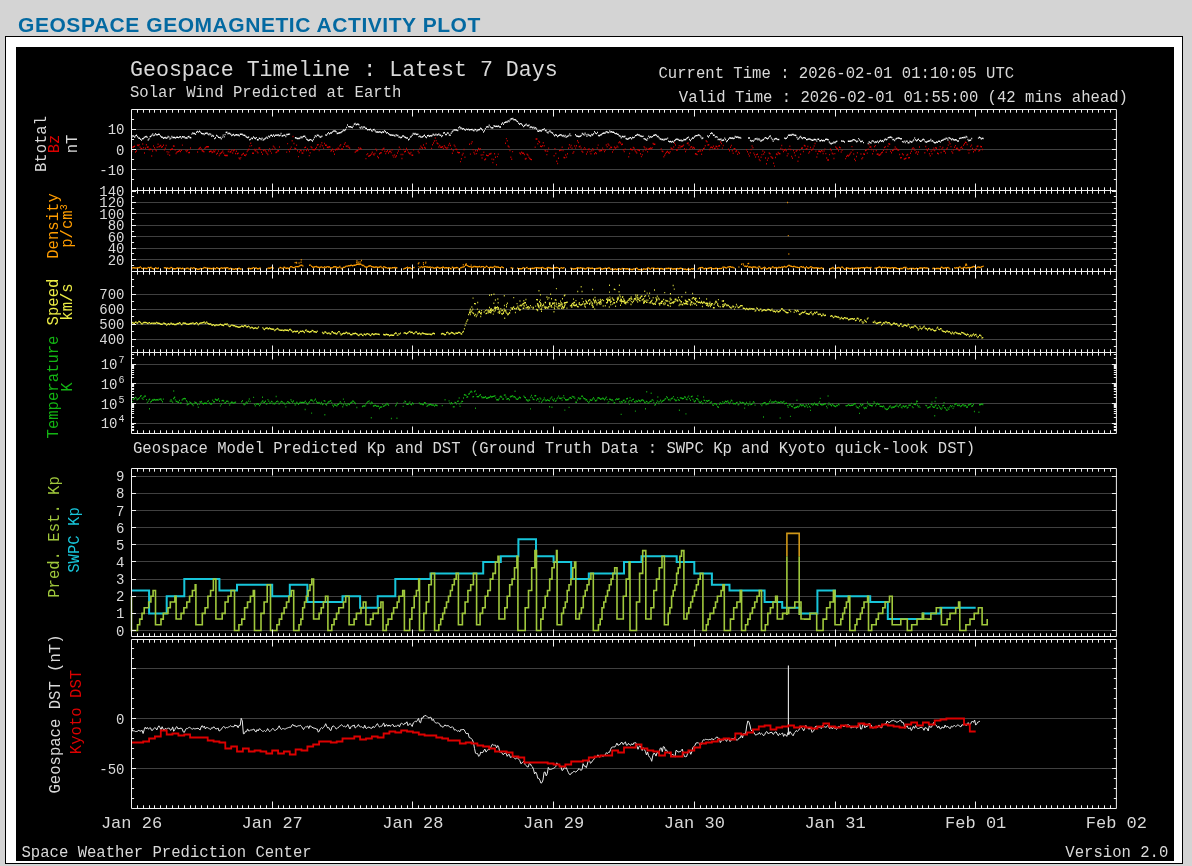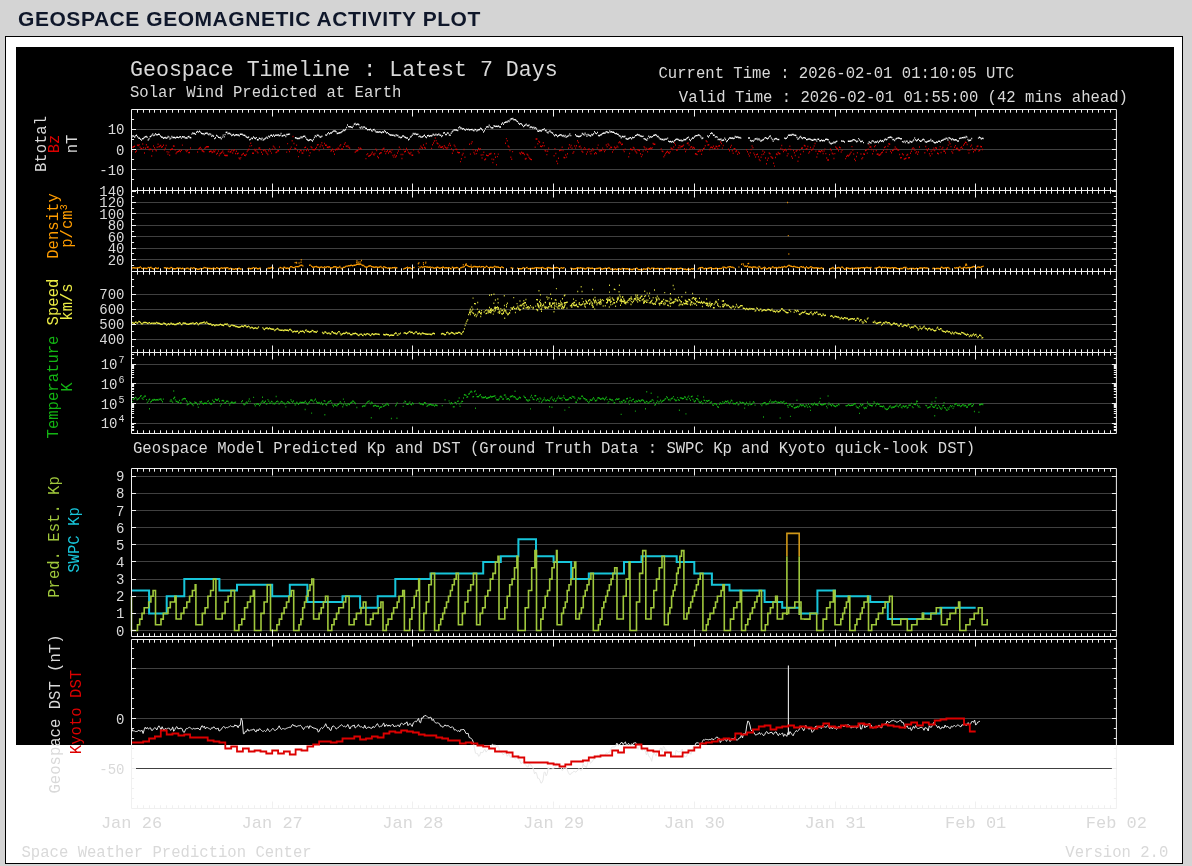--- a/index.html
+++ b/index.html
@@ -1,17 +1,17 @@
 <!DOCTYPE html>
 <html><head><meta charset="utf-8"><title>Geospace Geomagnetic Activity Plot</title>
 <style>
 html,body{margin:0;padding:0;width:1192px;height:866px;background:#d4d4d4;overflow:hidden}
-#hdr{position:absolute;left:18px;top:7px;font-family:"Liberation Sans",sans-serif;font-weight:bold;font-size:21px;letter-spacing:0.55px;color:#0f172a;white-space:pre}
+#hdr{position:absolute;left:18px;top:13px;font-family:"Liberation Sans",sans-serif;font-weight:bold;font-size:21px;letter-spacing:0.55px;color:#0369a1;white-space:pre}
 #box{position:absolute;left:5px;top:36px;width:1176px;height:826px;background:#fff;border:1.5px solid #000}
-#chart{position:absolute;left:16px;top:47px;width:1158px;height:698px;background:#000}
+#chart{position:absolute;left:16px;top:47px;width:1158px;height:814px;background:#000}
 svg{display:block;font-family:"Liberation Mono",monospace}
 </style></head>
 <body>
 <div id="hdr">GEOSPACE GEOMAGNETIC ACTIVITY PLOT</div>
 <div id="box"></div>
 <div id="chart">
     <svg width="1158" height="814" viewBox="16 47 1158 814">
 <path d="M131.5 129.5H1116.4 M131.5 149.5H1116.4 M131.5 169.5H1116.4 M131.5 259.5H1116.4 M131.5 248.5H1116.4 M131.5 236.5H1116.4 M131.5 225.5H1116.4 M131.5 213.5H1116.4 M131.5 202.5H1116.4 M131.5 339.5H1116.4 M131.5 324.5H1116.4 M131.5 309.5H1116.4 M131.5 294.5H1116.4 M131.5 423.5H1116.4 M131.5 403.5H1116.4 M131.5 383.5H1116.4 M131.5 364.5H1116.4 M131.5 630.5H1116.4 M131.5 613.5H1116.4 M131.5 596.5H1116.4 M131.5 579.5H1116.4 M131.5 561.5H1116.4 M131.5 544.5H1116.4 M131.5 527.5H1116.4 M131.5 510.5H1116.4 M131.5 493.5H1116.4 M131.5 476.5H1116.4 M131.5 668.5H1116.4 M131.5 718.5H1116.4 M131.5 768.5H1116.4" stroke="#404040" stroke-width="1" fill="none"></path>
 <path d="M131.5 137.0h.9M132.4 135.8h.9M133.4 136.2h.9M134.3 137.3h.9M135.3 135.8h.9M136.2 135.2h.9M137.2 136.8h.9M138.2 137.9h.9M139.1 138.3h.9M140.1 139.3h.9M141.0 140.1h.9M141.9 138.8h.9M142.9 138.5h.9M143.8 137.4h.9M144.8 136.7h.9M145.8 136.5h.9M146.7 137.2h.9M147.7 140.0h.9M148.6 138.8h.9M149.6 136.8h.9M150.5 136.3h.9M151.5 135.3h.9M152.4 133.9h.9M153.3 135.6h.9M154.3 134.9h.9M155.2 133.8h.9M156.2 134.8h.9M157.2 134.7h.9M158.1 134.3h.9M159.1 134.5h.9M160.0 136.0h.9M161.0 137.0h.9M161.9 137.2h.9M162.9 138.3h.9M163.8 137.7h.9M164.8 137.4h.9M165.7 138.2h.9M166.7 137.7h.9M167.6 136.5h.9M168.6 137.1h.9M169.5 138.9h.9M170.5 138.1h.9M171.4 136.5h.9M172.4 137.4h.9M173.3 137.5h.9M174.2 137.5h.9M175.2 137.9h.9M176.2 137.2h.9M177.1 137.3h.9M178.1 137.6h.9M179.0 137.0h.9M180.0 136.8h.9M180.9 138.1h.9M181.9 136.7h.9M182.8 136.9h.9M183.8 136.7h.9M184.7 138.0h.9M185.7 137.7h.9M186.6 138.3h.9M187.6 136.7h.9M188.5 136.4h.9M189.5 137.4h.9M190.4 137.8h.9M191.4 134.1h.9M192.3 133.0h.9M193.3 133.4h.9M194.2 133.5h.9M195.2 134.2h.9M196.1 132.2h.9M197.1 131.5h.9M198.0 132.1h.9M199.0 131.3h.9M199.9 132.1h.9M200.9 133.3h.9M201.8 133.7h.9M202.8 133.6h.9M203.7 134.4h.9M204.7 133.4h.9M205.6 133.3h.9M206.6 132.9h.9M207.5 133.9h.9M208.5 134.7h.9M209.4 133.6h.9M210.4 134.5h.9M211.3 136.2h.9M212.3 135.4h.9M213.2 136.2h.9M214.2 138.6h.9M215.1 137.8h.9M216.1 135.5h.9M217.0 136.1h.9M218.0 137.2h.9M218.9 137.6h.9M219.9 137.4h.9M220.8 138.8h.9M221.8 137.1h.9M222.7 135.1h.9M223.7 136.8h.9M224.6 134.6h.9M225.6 132.4h.9M226.5 132.3h.9M227.5 133.7h.9M228.4 133.1h.9M229.3 133.4h.9M230.3 134.2h.9M231.2 135.5h.9M232.2 134.9h.9M233.1 134.4h.9M234.1 135.4h.9M235.0 135.0h.9M236.0 134.8h.9M236.9 135.0h.9M237.9 135.0h.9M238.8 135.7h.9M239.8 134.2h.9M240.7 134.3h.9M241.7 134.2h.9M242.6 135.1h.9M243.6 135.3h.9M244.5 135.5h.9M245.5 136.5h.9M246.4 137.2h.9M247.4 137.8h.9M248.3 136.9h.9M249.3 139.7h.9M250.2 139.1h.9M251.2 138.1h.9M252.1 138.4h.9M253.1 137.0h.9M254.0 137.9h.9M255.0 138.4h.9M255.9 137.6h.9M256.9 139.7h.9M257.8 139.7h.9M258.8 138.3h.9M259.7 138.6h.9M260.7 139.4h.9M261.6 138.2h.9M262.6 140.1h.9M263.5 139.4h.9M264.5 138.7h.9M265.4 138.0h.9M266.4 137.1h.9M267.3 138.3h.9M268.3 136.2h.9M269.2 136.9h.9M270.2 135.5h.9M271.1 135.2h.9M272.1 136.3h.9M273.0 134.9h.9M274.0 136.2h.9M274.9 135.2h.9M275.9 135.1h.9M276.8 135.3h.9M277.8 134.8h.9M278.7 135.8h.9M279.7 135.3h.9M280.6 133.5h.9M281.6 136.0h.9M282.5 135.7h.9M283.5 135.1h.9M284.4 135.3h.9M285.4 136.4h.9M286.3 134.5h.9M287.3 134.4h.9M288.2 134.2h.9M289.2 134.1h.9M294.9 137.7h.9M295.8 137.9h.9M296.8 138.5h.9M297.7 138.4h.9M298.7 138.5h.9M299.6 137.9h.9M300.6 136.7h.9M301.5 137.7h.9M302.5 136.7h.9M303.4 136.3h.9M304.4 136.2h.9M305.3 137.6h.9M306.3 139.2h.9M307.2 140.0h.9M308.2 140.5h.9M309.1 140.0h.9M310.1 139.6h.9M311.0 140.1h.9M312.0 141.0h.9M312.9 139.4h.9M313.9 137.5h.9M314.8 135.8h.9M315.8 136.6h.9M316.7 135.3h.9M317.7 135.3h.9M318.6 136.1h.9M319.6 137.0h.9M320.5 137.1h.9M321.5 136.3h.9M325.3 134.9h.9M326.2 135.1h.9M327.2 133.8h.9M328.1 132.6h.9M329.1 133.8h.9M330.0 133.0h.9M331.0 132.9h.9M331.9 131.9h.9M332.9 131.1h.9M333.8 130.9h.9M334.8 131.0h.9M335.7 131.7h.9M336.7 133.5h.9M337.6 133.3h.9M338.6 133.0h.9M339.5 132.8h.9M340.5 132.5h.9M341.4 131.7h.9M342.4 131.0h.9M343.3 129.9h.9M344.3 130.5h.9M345.2 129.4h.9M346.2 127.4h.9M347.1 125.0h.9M348.1 126.6h.9M349.0 126.7h.9M350.0 126.8h.9M350.9 127.2h.9M351.9 127.4h.9M352.8 126.1h.9M353.8 124.2h.9M354.7 123.4h.9M355.7 124.8h.9M356.6 124.2h.9M357.6 124.0h.9M358.5 124.8h.9M359.5 127.4h.9M360.4 128.1h.9M361.4 126.7h.9M362.3 128.1h.9M363.3 126.9h.9M364.2 127.1h.9M365.2 128.3h.9M366.1 128.4h.9M367.1 129.8h.9M368.0 129.6h.9M369.0 129.7h.9M369.9 129.3h.9M370.9 130.4h.9M371.8 131.1h.9M372.8 129.8h.9M373.7 129.5h.9M374.7 130.8h.9M375.6 131.9h.9M376.6 131.9h.9M377.5 131.9h.9M378.5 132.3h.9M379.4 131.6h.9M380.4 132.2h.9M381.3 132.7h.9M382.3 131.7h.9M383.2 132.3h.9M384.2 130.7h.9M385.1 131.7h.9M386.1 132.9h.9M387.0 132.6h.9M388.0 133.6h.9M388.9 134.4h.9M389.9 134.9h.9M390.8 135.0h.9M391.8 135.2h.9M392.7 135.1h.9M393.7 135.4h.9M394.6 136.1h.9M395.6 134.6h.9M396.5 135.5h.9M397.5 135.4h.9M398.4 137.1h.9M399.4 136.9h.9M400.4 137.8h.9M401.3 137.2h.9M402.2 135.9h.9M403.2 136.0h.9M404.2 136.9h.9M405.1 137.4h.9M406.1 137.9h.9M407.0 138.0h.9M408.0 139.8h.9M408.9 139.0h.9M409.9 137.1h.9M410.8 136.5h.9M411.8 135.3h.9M412.7 133.4h.9M413.7 134.2h.9M414.6 133.4h.9M415.6 134.2h.9M416.5 134.4h.9M417.5 134.2h.9M418.4 136.6h.9M419.4 136.0h.9M420.3 137.0h.9M421.3 137.1h.9M422.2 136.8h.9M423.2 135.9h.9M424.1 135.3h.9M425.1 136.7h.9M426.0 137.4h.9M427.0 135.8h.9M427.9 135.4h.9M428.9 136.3h.9M429.8 135.7h.9M430.8 135.9h.9M431.7 135.4h.9M432.7 134.2h.9M433.6 135.1h.9M434.6 135.1h.9M435.5 134.1h.9M436.5 135.1h.9M437.4 134.7h.9M438.4 133.9h.9M439.3 135.1h.9M440.3 135.3h.9M441.2 136.4h.9M442.2 135.6h.9M443.1 132.9h.9M444.1 132.8h.9M445.0 134.4h.9M446.0 134.4h.9M446.9 133.0h.9M447.9 133.1h.9M448.8 135.0h.9M449.8 135.2h.9M450.7 133.2h.9M451.7 131.7h.9M452.6 130.8h.9M453.6 129.6h.9M454.5 130.3h.9M455.5 129.8h.9M456.4 130.3h.9M457.4 130.6h.9M458.3 127.7h.9M459.3 126.7h.9M460.2 127.9h.9M461.2 128.1h.9M462.1 128.9h.9M463.1 128.6h.9M464.0 129.4h.9M465.0 130.1h.9M465.9 129.1h.9M466.9 129.6h.9M467.8 129.1h.9M468.8 129.9h.9M469.7 129.6h.9M470.7 129.6h.9M471.6 129.4h.9M472.6 130.1h.9M473.5 130.8h.9M474.5 129.4h.9M475.4 129.6h.9M476.4 130.9h.9M477.3 130.0h.9M478.3 129.7h.9M479.2 129.4h.9M480.2 128.3h.9M481.1 129.0h.9M482.1 130.0h.9M483.0 131.9h.9M484.0 130.8h.9M484.9 128.7h.9M485.9 127.1h.9M486.8 126.8h.9M487.8 127.0h.9M488.7 125.3h.9M489.7 126.6h.9M490.6 127.6h.9M491.6 128.0h.9M492.5 127.7h.9M493.5 125.8h.9M494.4 126.3h.9M495.4 126.4h.9M496.3 126.3h.9M497.3 126.5h.9M498.2 126.0h.9M499.2 127.0h.9M500.1 126.9h.9M501.1 124.3h.9M502.0 122.9h.9M503.0 124.3h.9M503.9 122.8h.9M504.9 122.2h.9M505.8 121.9h.9M506.8 122.0h.9M507.7 120.7h.9M508.7 121.5h.9M509.6 119.9h.9M510.6 118.8h.9M511.5 118.9h.9M512.5 118.4h.9M513.4 119.8h.9M514.4 119.6h.9M515.3 120.0h.9M516.3 120.9h.9M517.2 121.6h.9M518.2 123.3h.9M519.1 124.2h.9M520.1 123.6h.9M521.0 124.0h.9M522.0 125.2h.9M522.9 126.6h.9M523.9 125.7h.9M524.8 124.9h.9M525.8 124.1h.9M526.7 125.5h.9M527.7 125.8h.9M528.6 125.0h.9M529.6 127.4h.9M530.5 126.8h.9M531.5 127.3h.9M532.4 127.9h.9M533.4 127.1h.9M534.3 128.2h.9M535.3 127.8h.9M536.2 129.0h.9M537.2 130.9h.9M538.1 131.2h.9M539.1 130.8h.9M540.0 130.7h.9M541.0 131.0h.9M541.9 129.8h.9M542.9 129.6h.9M543.8 128.8h.9M544.8 130.5h.9M545.7 130.4h.9M546.6 132.3h.9M547.6 132.9h.9M548.5 131.6h.9M549.5 130.8h.9M550.4 131.9h.9M551.4 132.6h.9M552.3 133.2h.9M553.3 134.6h.9M554.2 135.7h.9M555.2 134.8h.9M556.1 135.2h.9M557.1 136.5h.9M558.0 135.8h.9M559.0 135.2h.9M559.9 134.7h.9M560.9 135.0h.9M561.8 135.9h.9M562.8 135.4h.9M563.7 136.4h.9M564.7 135.4h.9M565.6 137.2h.9M566.6 136.4h.9M567.5 136.1h.9M568.5 135.4h.9M569.4 134.0h.9M570.4 135.6h.9M575.1 134.8h.9M576.1 136.0h.9M577.0 136.2h.9M578.0 136.4h.9M578.9 136.5h.9M579.9 136.3h.9M580.8 135.5h.9M581.8 133.5h.9M582.7 134.3h.9M583.7 135.0h.9M584.6 133.3h.9M585.6 134.6h.9M586.5 136.3h.9M587.5 134.4h.9M588.4 135.1h.9M589.4 135.5h.9M590.3 136.0h.9M591.3 134.5h.9M592.2 134.9h.9M593.2 133.8h.9M594.1 131.7h.9M595.1 133.0h.9M596.0 133.6h.9M597.0 132.5h.9M597.9 135.4h.9M598.9 135.8h.9M599.8 134.9h.9M600.8 134.8h.9M601.7 133.8h.9M602.7 133.2h.9M603.6 132.9h.9M604.6 133.3h.9M605.5 131.9h.9M606.5 131.8h.9M607.4 132.5h.9M608.4 132.6h.9M609.3 131.0h.9M610.3 132.0h.9M611.2 131.7h.9M612.2 132.3h.9M613.1 132.2h.9M614.1 133.0h.9M615.0 133.6h.9M616.0 133.5h.9M616.9 134.2h.9M617.9 134.5h.9M618.8 135.7h.9M619.8 136.2h.9M620.7 137.7h.9M621.7 136.5h.9M622.6 136.4h.9M623.6 137.0h.9M624.5 136.3h.9M625.5 138.4h.9M626.4 138.9h.9M627.4 139.2h.9M628.3 138.4h.9M629.3 137.9h.9M630.2 137.6h.9M631.2 138.7h.9M632.1 137.5h.9M633.1 137.6h.9M634.0 137.1h.9M635.0 135.6h.9M635.9 135.2h.9M636.9 134.5h.9M637.8 135.0h.9M638.8 134.9h.9M639.7 135.9h.9M640.7 135.9h.9M641.6 136.6h.9M642.6 136.2h.9M643.5 138.6h.9M644.5 138.9h.9M645.4 139.5h.9M646.4 140.2h.9M647.3 138.5h.9M648.3 136.3h.9M649.2 137.4h.9M650.2 136.7h.9M651.1 137.1h.9M652.1 136.6h.9M653.0 135.5h.9M654.0 135.2h.9M654.9 134.8h.9M655.9 135.2h.9M656.8 136.4h.9M657.8 136.4h.9M658.7 137.7h.9M659.7 138.9h.9M660.6 139.0h.9M661.6 139.7h.9M662.5 139.2h.9M663.5 140.2h.9M664.4 139.2h.9M665.4 139.1h.9M666.3 139.1h.9M667.3 138.1h.9M668.2 141.2h.9M669.2 141.7h.9M670.1 141.4h.9M671.1 142.0h.9M672.0 141.4h.9M673.0 142.1h.9M673.9 140.7h.9M674.9 139.9h.9M675.8 139.2h.9M676.8 139.1h.9M677.7 139.4h.9M678.7 140.2h.9M679.6 140.6h.9M680.6 139.9h.9M681.5 140.9h.9M682.5 140.6h.9M683.4 139.5h.9M684.4 139.8h.9M685.3 139.4h.9M686.3 138.5h.9M687.2 137.8h.9M688.2 137.1h.9M689.1 139.4h.9M690.1 140.5h.9M691.0 139.1h.9M692.0 138.0h.9M692.9 138.3h.9M693.9 136.9h.9M694.8 135.9h.9M695.8 135.6h.9M696.7 135.6h.9M697.7 134.9h.9M698.6 134.9h.9M699.6 135.6h.9M700.5 136.9h.9M701.5 138.4h.9M702.4 138.0h.9M707.2 135.9h.9M708.1 137.0h.9M709.1 135.6h.9M710.0 133.6h.9M711.0 132.9h.9M711.9 133.5h.9M712.9 135.2h.9M713.8 135.2h.9M714.8 137.1h.9M715.7 136.6h.9M716.7 137.3h.9M717.6 139.4h.9M718.6 139.1h.9M719.5 139.7h.9M720.5 139.0h.9M721.4 140.5h.9M722.4 140.2h.9M723.3 139.9h.9M724.3 138.1h.9M725.2 139.4h.9M726.2 141.4h.9M727.1 140.6h.9M728.1 139.3h.9M729.0 137.9h.9M730.0 138.0h.9M730.9 138.2h.9M731.9 137.9h.9M732.8 138.4h.9M733.8 138.3h.9M734.7 136.5h.9M735.7 137.3h.9M736.6 136.9h.9M737.6 136.9h.9M738.5 137.8h.9M739.5 137.4h.9M740.4 138.1h.9M748.0 138.0h.9M749.0 138.0h.9M749.9 140.5h.9M750.9 141.1h.9M751.8 140.6h.9M752.8 141.2h.9M753.7 140.1h.9M754.7 138.8h.9M755.6 139.1h.9M756.6 138.4h.9M757.5 139.7h.9M758.5 138.8h.9M759.4 140.0h.9M760.4 141.3h.9M761.3 140.5h.9M762.3 140.0h.9M763.2 139.4h.9M764.2 138.1h.9M765.1 137.6h.9M766.1 138.2h.9M767.0 138.7h.9M768.0 137.9h.9M768.9 136.5h.9M769.9 136.0h.9M770.8 137.9h.9M771.8 139.4h.9M772.7 141.3h.9M773.7 139.5h.9M774.6 138.8h.9M775.6 138.4h.9M776.5 139.0h.9M777.5 139.6h.9M778.4 139.4h.9M784.1 138.1h.9M785.1 138.5h.9M786.0 138.2h.9M787.0 137.0h.9M787.9 135.3h.9M788.9 135.3h.9M789.8 135.0h.9M790.8 135.2h.9M791.7 134.4h.9M792.7 134.5h.9M793.6 135.1h.9M794.6 135.3h.9M795.5 135.5h.9M796.5 137.5h.9M797.4 139.3h.9M798.4 138.5h.9M799.3 137.3h.9M800.3 136.5h.9M801.2 137.8h.9M802.2 138.4h.9M803.1 137.6h.9M804.1 137.7h.9M805.0 138.2h.9M806.0 139.6h.9M806.9 139.4h.9M807.9 139.1h.9M808.8 138.9h.9M809.8 139.1h.9M810.7 139.7h.9M811.7 140.2h.9M812.6 140.2h.9M813.6 139.5h.9M814.5 139.4h.9M815.5 139.8h.9M816.4 141.1h.9M817.4 139.2h.9M818.3 139.3h.9M819.3 140.7h.9M820.2 140.7h.9M821.2 139.9h.9M822.1 140.8h.9M823.1 140.5h.9M824.0 140.7h.9M825.0 139.5h.9M825.9 139.2h.9M826.9 139.4h.9M827.8 139.8h.9M828.8 141.9h.9M829.7 143.3h.9M830.7 144.0h.9M831.6 143.3h.9M832.6 143.1h.9M833.5 141.9h.9M834.5 142.8h.9M835.4 141.8h.9M836.4 141.3h.9M841.1 140.9h.9M842.1 141.1h.9M843.0 141.3h.9M844.0 142.0h.9M847.8 141.2h.9M848.7 141.3h.9M849.7 141.2h.9M850.6 140.9h.9M851.6 140.7h.9M852.5 139.7h.9M853.5 139.6h.9M854.4 140.1h.9M855.4 140.7h.9M856.3 141.8h.9M857.3 141.1h.9M858.2 138.6h.9M859.2 140.0h.9M860.1 141.4h.9M861.1 141.5h.9M862.0 141.1h.9M863.0 142.6h.9M867.7 143.5h.9M868.7 141.7h.9M869.6 142.6h.9M870.6 143.0h.9M871.5 141.2h.9M872.5 140.6h.9M873.4 141.6h.9M874.4 142.6h.9M875.3 141.7h.9M876.3 142.2h.9M877.2 141.1h.9M878.2 142.5h.9M879.1 141.2h.9M880.1 140.4h.9M881.0 141.2h.9M882.0 140.8h.9M882.9 141.4h.9M883.9 140.0h.9M884.8 138.9h.9M885.8 139.7h.9M886.7 139.1h.9M887.7 137.6h.9M888.6 137.5h.9M889.6 137.2h.9M890.5 136.9h.9M891.5 137.7h.9M892.4 139.6h.9M893.4 139.5h.9M894.3 140.6h.9M895.3 139.1h.9M896.2 138.5h.9M897.2 138.1h.9M898.1 138.0h.9M899.1 138.2h.9M900.0 138.7h.9M901.0 138.7h.9M901.9 141.6h.9M902.9 142.1h.9M903.8 141.1h.9M904.8 142.4h.9M905.7 141.1h.9M906.7 141.2h.9M907.6 142.7h.9M908.6 142.7h.9M909.5 141.2h.9M910.5 141.8h.9M911.4 142.3h.9M912.4 141.1h.9M913.3 140.0h.9M914.3 137.9h.9M915.2 139.7h.9M916.2 140.8h.9M917.1 139.9h.9M918.1 139.2h.9M919.0 140.6h.9M920.0 141.2h.9M920.9 141.0h.9M921.9 139.9h.9M922.8 139.2h.9M923.8 139.9h.9M924.7 141.6h.9M925.7 142.3h.9M926.6 141.8h.9M927.6 141.3h.9M928.5 140.9h.9M929.5 140.7h.9M930.4 139.4h.9M931.4 141.1h.9M932.3 140.8h.9M933.3 142.0h.9M934.2 142.8h.9M935.2 142.8h.9M936.1 142.0h.9M937.1 142.3h.9M938.0 141.3h.9M939.0 141.2h.9M939.9 142.1h.9M940.9 140.7h.9M941.8 140.2h.9M942.8 139.9h.9M943.7 139.1h.9M944.7 139.2h.9M945.6 138.1h.9M946.6 138.5h.9M947.5 139.9h.9M948.5 137.8h.9M949.4 138.1h.9M950.4 138.8h.9M951.3 139.7h.9M952.3 138.8h.9M953.2 139.8h.9M954.2 139.9h.9M955.1 139.8h.9M956.1 139.9h.9M957.0 141.0h.9M958.0 141.0h.9M958.9 138.5h.9M959.9 138.1h.9M960.8 138.1h.9M961.8 137.6h.9M962.7 137.8h.9M963.7 137.1h.9M964.6 137.7h.9M965.6 136.5h.9M966.5 137.1h.9M967.5 139.5h.9M968.4 140.8h.9M969.4 140.2h.9M970.3 140.1h.9M971.3 138.5h.9M977.9 138.1h.9M978.9 137.2h.9M979.8 137.7h.9M980.8 138.9h.9M981.7 138.3h.9M982.7 138.4h.9" stroke="#ffffff" stroke-width="1.45" fill="none"></path>
 <path d="M131.5 150.9h.9M132.4 147.3h.9M133.3 146.7h.9M134.2 146.3h.9M135.1 151.9h.9M136.0 150.9h.9M136.9 145.1h.9M137.8 145.5h.9M138.7 144.8h.9M139.6 147.1h.9M140.5 148.5h.9M141.4 148.6h.9M142.3 143.9h.9M143.2 147.7h.9M144.1 152.9h.9M145.0 148.3h.9M145.9 144.8h.9M146.8 147.3h.9M147.7 146.9h.9M148.6 149.5h.9M149.5 149.4h.9M150.4 149.2h.9M151.3 156.0h.9M152.2 150.9h.9M153.1 146.0h.9M154.0 147.8h.9M154.9 149.4h.9M155.8 150.8h.9M156.7 147.3h.9M157.6 144.3h.9M158.5 146.8h.9M159.4 146.1h.9M160.3 145.5h.9M161.2 147.3h.9M162.1 146.6h.9M163.0 145.2h.9M163.9 149.8h.9M164.8 148.3h.9M165.7 145.5h.9M166.6 151.7h.9M167.5 154.1h.9M168.4 152.1h.9M169.3 155.2h.9M170.2 149.8h.9M171.1 149.2h.9M172.0 149.0h.9M172.9 145.9h.9M173.8 146.1h.9M174.7 149.7h.9M175.6 153.4h.9M176.5 152.2h.9M177.4 151.6h.9M178.3 151.3h.9M179.2 150.4h.9M180.1 151.5h.9M181.0 150.2h.9M181.9 145.1h.9M185.5 150.5h.9M186.4 151.5h.9M187.3 150.2h.9M188.2 152.6h.9M189.1 152.5h.9M190.0 147.9h.9M197.2 151.9h.9M198.1 149.1h.9M199.0 148.3h.9M199.9 147.5h.9M200.8 149.0h.9M201.7 150.8h.9M202.6 150.9h.9M203.5 151.8h.9M204.4 148.4h.9M205.3 147.5h.9M206.2 146.8h.9M207.1 146.7h.9M208.0 146.7h.9M208.9 151.8h.9M209.8 151.3h.9M210.7 151.2h.9M211.6 152.4h.9M212.5 151.9h.9M213.4 150.8h.9M214.3 151.7h.9M215.2 149.7h.9M216.1 154.1h.9M217.0 153.2h.9M217.9 150.9h.9M218.8 155.5h.9M219.7 153.7h.9M220.6 152.9h.9M221.5 152.3h.9M222.4 151.0h.9M223.3 153.1h.9M224.2 155.3h.9M225.1 155.5h.9M226.0 155.5h.9M226.9 155.4h.9M227.8 151.4h.9M228.7 149.6h.9M229.6 151.9h.9M230.5 151.7h.9M231.4 150.3h.9M232.3 152.9h.9M233.2 150.8h.9M234.1 149.7h.9M235.0 153.4h.9M235.9 151.3h.9M236.8 153.7h.9M237.7 153.2h.9M238.6 157.9h.9M239.5 159.0h.9M240.4 157.6h.9M241.3 154.9h.9M242.2 154.1h.9M243.1 153.4h.9M244.0 155.2h.9M244.9 155.5h.9M245.8 154.5h.9M246.7 151.4h.9M247.6 150.2h.9M248.5 149.2h.9M249.4 146.1h.9M250.3 143.3h.9M251.2 145.6h.9M252.1 153.3h.9M253.0 153.2h.9M253.9 149.4h.9M254.8 150.7h.9M255.7 149.5h.9M256.6 151.5h.9M257.5 152.7h.9M258.4 148.1h.9M259.3 148.0h.9M260.2 149.6h.9M261.1 152.2h.9M262.0 154.2h.9M262.9 150.6h.9M263.8 149.6h.9M264.7 150.5h.9M265.6 151.7h.9M266.5 153.3h.9M267.4 154.5h.9M268.3 150.7h.9M269.2 148.6h.9M270.1 151.1h.9M271.0 153.1h.9M271.9 149.3h.9M272.8 146.1h.9M273.7 147.1h.9M274.6 148.5h.9M275.5 152.5h.9M276.4 151.9h.9M277.3 150.8h.9M278.2 150.8h.9M279.1 146.9h.9M286.3 152.1h.9M287.2 143.6h.9M288.1 149.6h.9M289.0 151.4h.9M289.9 148.9h.9M290.8 147.1h.9M291.7 140.8h.9M292.6 136.5h.9M293.5 143.5h.9M294.4 148.3h.9M295.3 148.7h.9M296.2 145.3h.9M297.1 150.7h.9M298.0 156.6h.9M298.9 151.9h.9M299.8 150.1h.9M300.7 150.8h.9M301.6 153.0h.9M302.5 153.1h.9M303.4 150.8h.9M304.3 147.6h.9M305.2 147.2h.9M306.1 150.6h.9M307.0 148.9h.9M307.9 150.6h.9M308.8 155.6h.9M309.7 152.8h.9M310.6 146.7h.9M311.5 147.7h.9M312.4 149.6h.9M313.3 149.7h.9M314.2 149.8h.9M315.1 148.7h.9M316.0 147.5h.9M316.9 144.9h.9M317.8 144.6h.9M318.7 150.5h.9M319.6 146.8h.9M320.5 144.9h.9M321.4 142.7h.9M322.3 145.7h.9M323.2 148.2h.9M324.1 143.4h.9M325.0 145.2h.9M325.9 145.2h.9M326.8 147.2h.9M327.7 147.5h.9M328.6 146.8h.9M329.5 146.9h.9M330.4 151.1h.9M331.3 150.5h.9M332.2 149.3h.9M333.1 151.4h.9M334.0 154.2h.9M334.9 150.1h.9M335.8 149.3h.9M336.7 149.4h.9M337.6 148.0h.9M338.5 148.9h.9M339.4 145.9h.9M340.3 144.7h.9M341.2 149.0h.9M342.1 149.2h.9M343.0 146.8h.9M343.9 144.3h.9M344.8 142.7h.9M345.7 145.9h.9M346.6 146.6h.9M347.5 145.6h.9M348.4 147.2h.9M349.3 148.3h.9M354.7 152.2h.9M355.6 151.1h.9M356.5 150.7h.9M357.4 150.4h.9M358.3 147.8h.9M359.2 149.2h.9M360.1 148.3h.9M361.0 149.1h.9M365.5 158.6h.9M366.4 154.6h.9M367.3 153.6h.9M368.2 156.2h.9M369.1 155.7h.9M370.0 155.2h.9M370.9 153.9h.9M371.8 152.3h.9M372.7 153.9h.9M373.6 154.9h.9M374.5 153.4h.9M375.4 149.2h.9M376.3 150.4h.9M377.2 156.4h.9M378.1 157.8h.9M379.0 153.7h.9M379.9 152.9h.9M380.8 152.7h.9M381.7 150.0h.9M382.6 149.0h.9M383.5 148.3h.9M384.4 151.2h.9M385.3 153.5h.9M386.2 151.6h.9M387.1 150.7h.9M388.0 153.0h.9M388.9 151.5h.9M389.8 151.3h.9M390.7 152.5h.9M391.6 149.7h.9M392.5 155.4h.9M393.4 157.1h.9M394.3 154.9h.9M395.2 156.9h.9M396.1 155.7h.9M397.0 153.0h.9M397.9 151.0h.9M398.8 147.2h.9M399.7 149.1h.9M400.6 154.5h.9M401.5 158.5h.9M402.4 154.5h.9M403.3 149.5h.9M404.2 151.7h.9M405.1 151.3h.9M406.0 148.4h.9M406.9 149.9h.9M407.8 152.1h.9M408.7 153.2h.9M409.6 154.0h.9M410.5 152.5h.9M411.4 155.1h.9M412.3 155.2h.9M413.2 149.7h.9M417.7 151.3h.9M418.6 152.8h.9M419.5 148.4h.9M420.4 146.1h.9M421.3 147.4h.9M422.2 148.3h.9M423.1 145.0h.9M424.0 147.4h.9M424.9 148.2h.9M425.8 143.4h.9M431.2 148.5h.9M432.1 144.7h.9M433.0 143.0h.9M433.9 140.9h.9M434.8 137.9h.9M435.7 140.6h.9M436.6 142.9h.9M437.5 143.8h.9M438.4 146.9h.9M439.3 145.5h.9M440.2 147.3h.9M441.1 147.2h.9M442.0 146.7h.9M442.9 148.4h.9M443.8 145.7h.9M444.7 147.1h.9M445.6 147.8h.9M446.5 148.9h.9M447.4 147.5h.9M448.3 145.3h.9M449.2 143.4h.9M450.1 145.4h.9M451.0 148.9h.9M451.9 153.2h.9M452.8 150.7h.9M453.7 145.1h.9M454.6 146.5h.9M455.5 149.3h.9M456.4 149.4h.9M457.3 152.3h.9M458.2 152.8h.9M459.1 152.6h.9M460.0 161.6h.9M460.9 158.7h.9M461.8 155.0h.9M462.7 153.5h.9M463.6 149.5h.9M464.5 157.3h.9M469.0 144.2h.9M469.9 154.1h.9M470.8 143.4h.9M471.7 141.7h.9M472.6 149.6h.9M473.5 152.4h.9M474.4 153.9h.9M475.3 150.7h.9M476.2 153.6h.9M477.1 150.8h.9M478.0 148.5h.9M478.9 149.5h.9M479.8 148.7h.9M480.7 154.9h.9M481.6 158.0h.9M482.5 154.8h.9M483.4 152.2h.9M484.3 159.7h.9M485.2 158.9h.9M486.1 155.3h.9M487.0 155.6h.9M487.9 155.6h.9M488.8 154.1h.9M489.7 154.0h.9M490.6 153.5h.9M491.5 159.1h.9M492.4 162.6h.9M493.3 159.4h.9M494.2 153.7h.9M495.1 157.2h.9M496.0 164.8h.9M496.9 156.6h.9M497.8 154.1h.9M505.0 143.3h.9M505.9 138.6h.9M506.8 140.7h.9M507.7 145.9h.9M508.6 146.9h.9M509.5 150.4h.9M510.4 157.2h.9M511.3 159.2h.9M512.2 151.6h.9M519.4 152.9h.9M520.3 154.0h.9M521.2 152.2h.9M522.1 153.3h.9M523.0 153.2h.9M523.9 154.4h.9M524.8 159.0h.9M525.7 158.5h.9M526.6 154.2h.9M527.5 155.2h.9M528.4 157.1h.9M529.3 158.4h.9M530.2 159.2h.9M531.1 159.6h.9M534.7 147.2h.9M535.6 138.9h.9M536.5 139.0h.9M537.4 143.7h.9M538.3 141.3h.9M539.2 142.2h.9M540.1 146.3h.9M541.0 146.6h.9M541.9 145.8h.9M542.8 142.7h.9M543.7 145.7h.9M544.6 150.5h.9M545.5 151.1h.9M546.4 154.6h.9M547.3 151.2h.9M548.2 148.1h.9M553.6 155.7h.9M554.5 148.7h.9M555.4 153.5h.9M556.3 161.2h.9M557.2 163.4h.9M558.1 158.3h.9M559.0 150.6h.9M559.9 150.1h.9M560.8 150.1h.9M561.7 147.2h.9M562.6 150.4h.9M563.5 157.5h.9M564.4 157.7h.9M565.3 154.9h.9M566.2 157.1h.9M567.1 153.7h.9M568.0 148.3h.9M568.9 144.7h.9M569.8 147.1h.9M570.7 145.4h.9M571.6 148.2h.9M572.5 153.2h.9M573.4 151.7h.9M574.3 146.0h.9M575.2 148.1h.9M576.1 145.8h.9M577.0 140.7h.9M577.9 142.4h.9M578.8 146.8h.9M579.7 146.1h.9M580.6 148.0h.9M581.5 151.3h.9M582.4 152.2h.9M583.3 149.3h.9M584.2 147.6h.9M585.1 149.1h.9M586.0 153.9h.9M586.9 152.0h.9M587.8 149.4h.9M588.7 148.9h.9M589.6 151.4h.9M590.5 153.8h.9M591.4 150.8h.9M592.3 148.6h.9M593.2 149.7h.9M594.1 153.7h.9M595.0 152.6h.9M595.9 153.5h.9M596.8 148.0h.9M597.7 145.1h.9M598.6 149.9h.9M599.5 151.3h.9M600.4 150.3h.9M601.3 150.6h.9M602.2 148.1h.9M603.1 149.6h.9M604.0 151.5h.9M604.9 149.9h.9M605.8 145.0h.9M606.7 146.8h.9M607.6 144.0h.9M608.5 145.2h.9M609.4 148.6h.9M610.3 147.2h.9M611.2 147.5h.9M612.1 151.9h.9M613.0 149.7h.9M613.9 146.9h.9M614.8 148.2h.9M615.7 147.6h.9M616.6 146.1h.9M617.5 147.1h.9M618.4 142.7h.9M619.3 141.7h.9M620.2 142.9h.9M621.1 144.4h.9M622.0 144.3h.9M622.9 149.8h.9M623.8 151.5h.9M624.7 149.1h.9M628.3 156.8h.9M629.2 153.4h.9M630.1 148.9h.9M631.0 149.4h.9M631.9 149.8h.9M632.8 147.4h.9M633.7 148.2h.9M634.6 150.4h.9M635.5 151.7h.9M636.4 153.0h.9M637.3 149.8h.9M638.2 150.1h.9M639.1 150.4h.9M640.0 153.8h.9M640.9 156.6h.9M641.8 154.8h.9M642.7 151.0h.9M643.6 146.8h.9M644.5 148.0h.9M645.4 149.9h.9M646.3 148.5h.9M647.2 151.8h.9M648.1 149.2h.9M649.0 148.7h.9M649.9 148.0h.9M650.8 148.7h.9M651.7 147.8h.9M652.6 143.5h.9M653.5 144.3h.9M654.4 144.3h.9M660.7 148.9h.9M661.6 151.1h.9M662.5 151.4h.9M663.4 156.7h.9M664.3 155.2h.9M665.2 153.5h.9M666.1 152.3h.9M667.0 151.4h.9M667.9 152.5h.9M668.8 153.2h.9M669.7 151.7h.9M670.6 148.0h.9M671.5 148.8h.9M672.4 149.4h.9M673.3 146.9h.9M674.2 143.2h.9M675.1 145.0h.9M676.0 149.9h.9M676.9 149.9h.9M677.8 147.7h.9M678.7 145.7h.9M679.6 147.8h.9M680.5 146.2h.9M681.4 146.8h.9M682.3 145.9h.9M683.2 145.1h.9M684.1 148.7h.9M685.0 151.4h.9M685.9 149.5h.9M686.8 143.4h.9M687.7 142.9h.9M688.6 144.9h.9M689.5 149.0h.9M690.4 147.2h.9M691.3 146.6h.9M692.2 148.2h.9M693.1 147.5h.9M694.0 148.3h.9M694.9 153.8h.9M695.8 154.0h.9M696.7 154.6h.9M697.6 151.5h.9M698.5 151.3h.9M699.4 149.7h.9M700.3 151.0h.9M701.2 154.2h.9M702.1 150.5h.9M703.0 148.7h.9M703.9 148.1h.9M704.8 145.8h.9M705.7 140.7h.9M706.6 141.8h.9M707.5 144.9h.9M708.4 144.8h.9M709.3 149.4h.9M710.2 147.4h.9M711.1 147.1h.9M712.0 147.7h.9M712.9 146.3h.9M713.8 148.4h.9M714.7 148.2h.9M715.6 146.2h.9M716.5 146.7h.9M717.4 148.8h.9M718.3 146.0h.9M719.2 145.8h.9M720.1 142.0h.9M721.0 143.5h.9M721.9 148.1h.9M722.8 145.4h.9M728.2 149.2h.9M729.1 150.8h.9M730.0 147.3h.9M730.9 145.5h.9M731.8 150.7h.9M732.7 153.2h.9M733.6 148.8h.9M734.5 148.7h.9M735.4 151.4h.9M736.3 150.8h.9M737.2 154.3h.9M738.1 152.1h.9M739.0 153.3h.9M746.2 149.7h.9M747.1 151.8h.9M748.0 154.1h.9M748.9 155.9h.9M749.8 152.8h.9M750.7 149.4h.9M751.6 145.9h.9M752.5 147.8h.9M753.4 153.1h.9M754.3 154.8h.9M755.2 157.0h.9M756.1 154.6h.9M757.0 154.2h.9M757.9 156.8h.9M758.8 159.5h.9M759.7 160.6h.9M760.6 157.2h.9M761.5 154.6h.9M762.4 151.0h.9M763.3 154.0h.9M764.2 152.3h.9M765.1 158.0h.9M766.0 163.8h.9M766.9 160.2h.9M767.8 158.2h.9M768.7 153.0h.9M769.6 153.8h.9M770.5 156.6h.9M771.4 157.5h.9M772.3 158.2h.9M773.2 163.3h.9M774.1 166.1h.9M775.0 157.4h.9M775.9 154.0h.9M776.8 154.5h.9M777.7 152.4h.9M778.6 153.5h.9M779.5 153.8h.9M780.4 148.4h.9M781.3 145.4h.9M782.2 149.4h.9M783.1 151.5h.9M784.0 149.9h.9M784.9 149.5h.9M785.8 150.7h.9M786.7 155.7h.9M787.6 153.8h.9M788.5 149.1h.9M789.4 146.3h.9M790.3 149.4h.9M791.2 156.4h.9M792.1 158.2h.9M793.0 150.5h.9M793.9 152.7h.9M794.8 155.5h.9M795.7 151.2h.9M796.6 150.2h.9M797.5 161.2h.9M798.4 157.3h.9M799.3 150.1h.9M800.2 154.2h.9M801.1 148.3h.9M802.0 148.0h.9M802.9 151.5h.9M803.8 145.4h.9M804.7 146.0h.9M805.6 149.3h.9M806.5 148.7h.9M807.4 146.4h.9M808.3 153.1h.9M809.2 151.7h.9M810.1 147.5h.9M811.0 150.1h.9M811.9 149.5h.9M812.8 148.1h.9M813.7 145.9h.9M814.6 143.4h.9M815.5 151.1h.9M816.4 156.9h.9M817.3 153.8h.9M818.2 151.2h.9M819.1 151.3h.9M820.0 151.8h.9M820.9 150.6h.9M821.8 151.1h.9M822.7 153.4h.9M823.6 151.0h.9M824.5 149.1h.9M825.4 153.6h.9M826.3 158.0h.9M827.2 159.9h.9M828.1 160.0h.9M829.0 154.6h.9M829.9 149.3h.9M830.8 150.4h.9M831.7 153.1h.9M832.6 154.0h.9M833.5 158.4h.9M834.4 153.6h.9M835.3 146.9h.9M836.2 148.3h.9M837.1 148.9h.9M838.0 150.8h.9M838.9 147.2h.9M839.8 147.7h.9M840.7 152.0h.9M841.6 150.3h.9M845.2 158.6h.9M846.1 156.4h.9M847.0 155.4h.9M847.9 155.9h.9M848.8 154.9h.9M849.7 153.7h.9M850.6 152.3h.9M851.5 146.6h.9M852.4 150.1h.9M853.3 154.0h.9M854.2 159.3h.9M855.1 160.6h.9M856.0 156.4h.9M856.9 152.7h.9M860.5 154.0h.9M861.4 158.7h.9M862.3 157.6h.9M863.2 154.0h.9M864.1 154.2h.9M865.0 150.4h.9M865.9 150.0h.9M866.8 153.1h.9M867.7 149.3h.9M868.6 144.6h.9M869.5 146.9h.9M870.4 146.9h.9M871.3 149.4h.9M872.2 153.8h.9M873.1 151.1h.9M874.0 146.6h.9M874.9 145.6h.9M875.8 150.5h.9M876.7 154.2h.9M877.6 154.0h.9M878.5 155.3h.9M879.4 154.9h.9M880.3 154.0h.9M881.2 152.8h.9M882.1 152.1h.9M883.0 150.2h.9M883.9 147.6h.9M884.8 146.7h.9M885.7 152.3h.9M886.6 149.5h.9M887.5 146.3h.9M888.4 143.8h.9M889.3 144.2h.9M890.2 151.2h.9M891.1 152.7h.9M892.0 150.6h.9M892.9 150.1h.9M893.8 149.1h.9M894.7 146.9h.9M895.6 148.5h.9M896.5 149.2h.9M897.4 150.1h.9M898.3 149.9h.9M899.2 154.5h.9M900.1 157.7h.9M901.0 157.6h.9M901.9 153.8h.9M902.8 154.8h.9M903.7 159.1h.9M904.6 158.7h.9M905.5 158.2h.9M906.4 155.3h.9M907.3 154.5h.9M908.2 157.7h.9M909.1 157.6h.9M910.0 153.2h.9M910.9 151.3h.9M911.8 148.7h.9M912.7 147.6h.9M913.6 148.6h.9M914.5 150.2h.9M915.4 152.9h.9M916.3 151.8h.9M917.2 154.3h.9M918.1 151.9h.9M919.0 146.9h.9M924.4 152.8h.9M925.3 146.4h.9M926.2 149.4h.9M927.1 150.4h.9M928.0 148.8h.9M928.9 153.7h.9M929.8 155.8h.9M930.7 151.2h.9M931.6 153.8h.9M932.5 149.8h.9M933.4 148.1h.9M934.3 150.4h.9M935.2 147.8h.9M936.1 148.2h.9M937.0 153.2h.9M937.9 153.8h.9M938.8 149.5h.9M939.7 146.6h.9M940.6 152.5h.9M941.5 149.0h.9M942.4 147.5h.9M943.3 151.1h.9M944.2 151.2h.9M945.1 153.0h.9M946.0 149.2h.9M946.9 148.0h.9M947.8 145.1h.9M948.7 141.9h.9M949.6 143.8h.9M950.5 146.6h.9M951.4 151.5h.9M952.3 153.0h.9M953.2 149.7h.9M954.1 147.2h.9M955.0 145.6h.9M955.9 148.5h.9M956.8 148.3h.9M957.7 149.5h.9M958.6 150.4h.9M959.5 150.1h.9M960.4 147.7h.9M961.3 147.0h.9M962.2 148.6h.9M963.1 145.2h.9M964.0 143.7h.9M964.9 142.3h.9M965.8 142.6h.9M966.7 144.4h.9M967.6 150.1h.9M968.5 152.9h.9M969.4 150.1h.9M970.3 146.5h.9M971.2 145.1h.9M972.1 148.4h.9M973.0 151.7h.9M973.9 149.7h.9M974.8 150.4h.9M975.7 148.8h.9M976.6 146.4h.9M977.5 146.0h.9M978.4 151.0h.9M979.3 150.3h.9M980.2 146.4h.9M981.1 146.7h.9M982.0 149.4h.9" stroke="#dd0000" stroke-width="1.45" fill="none"></path>

